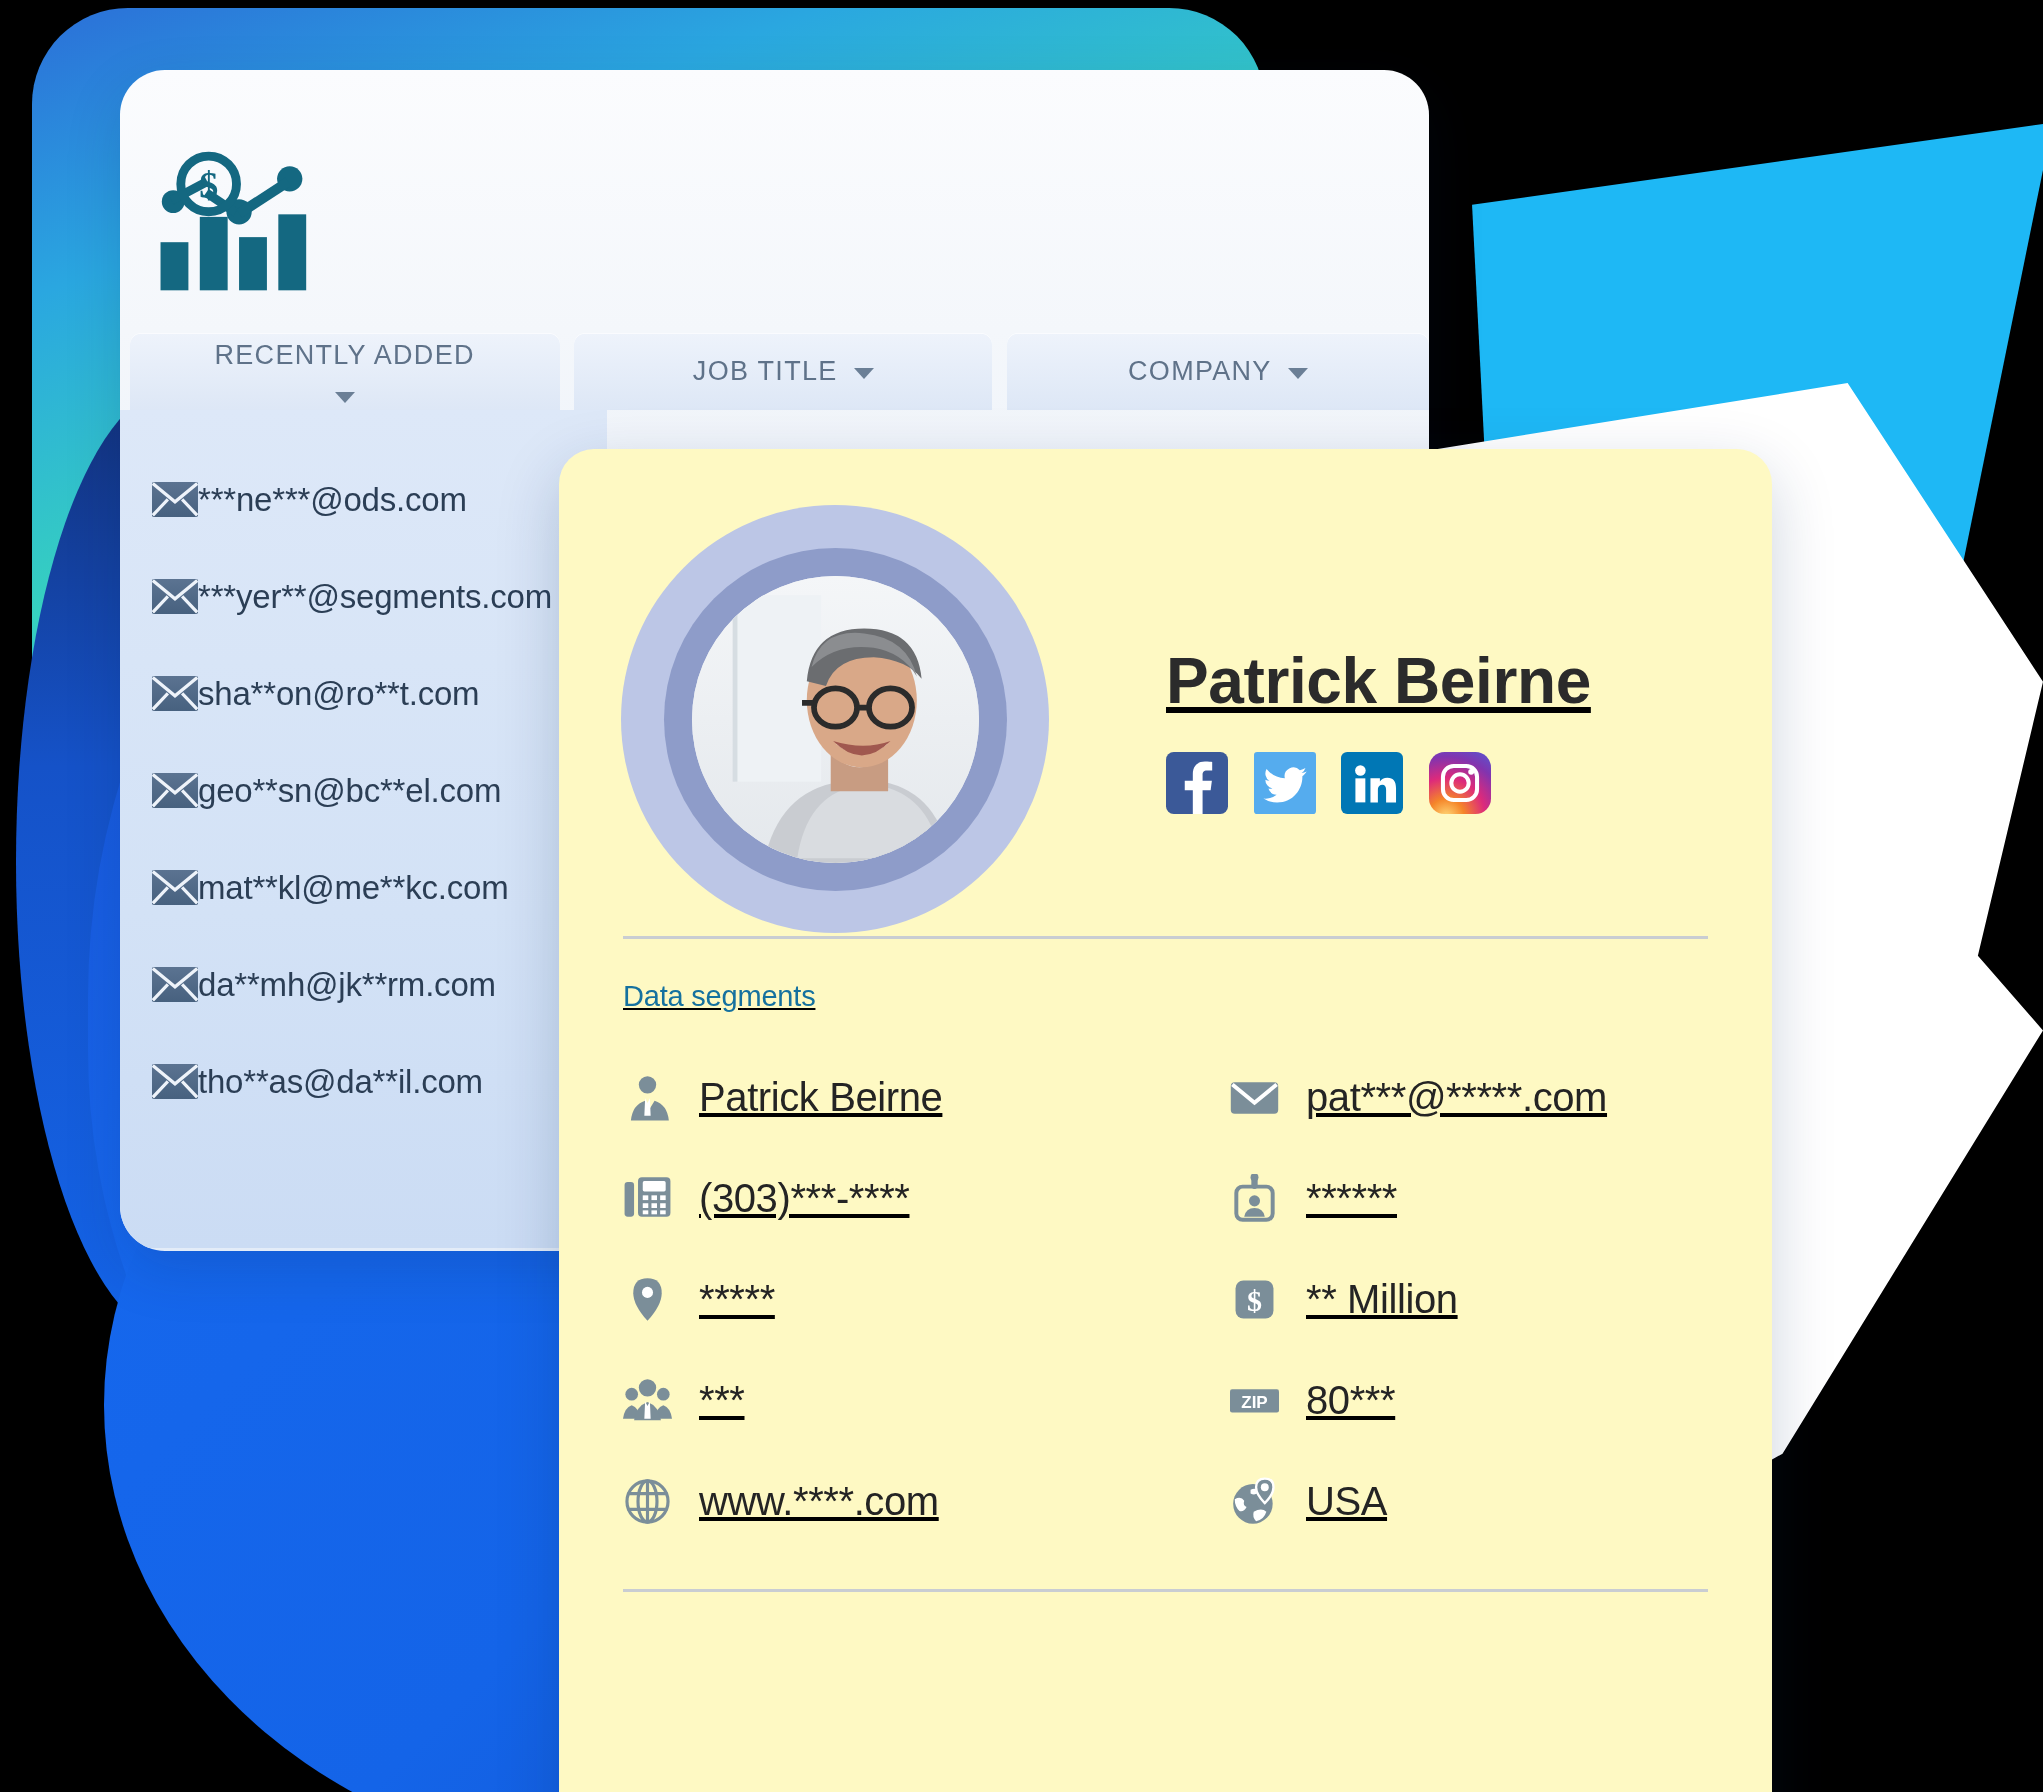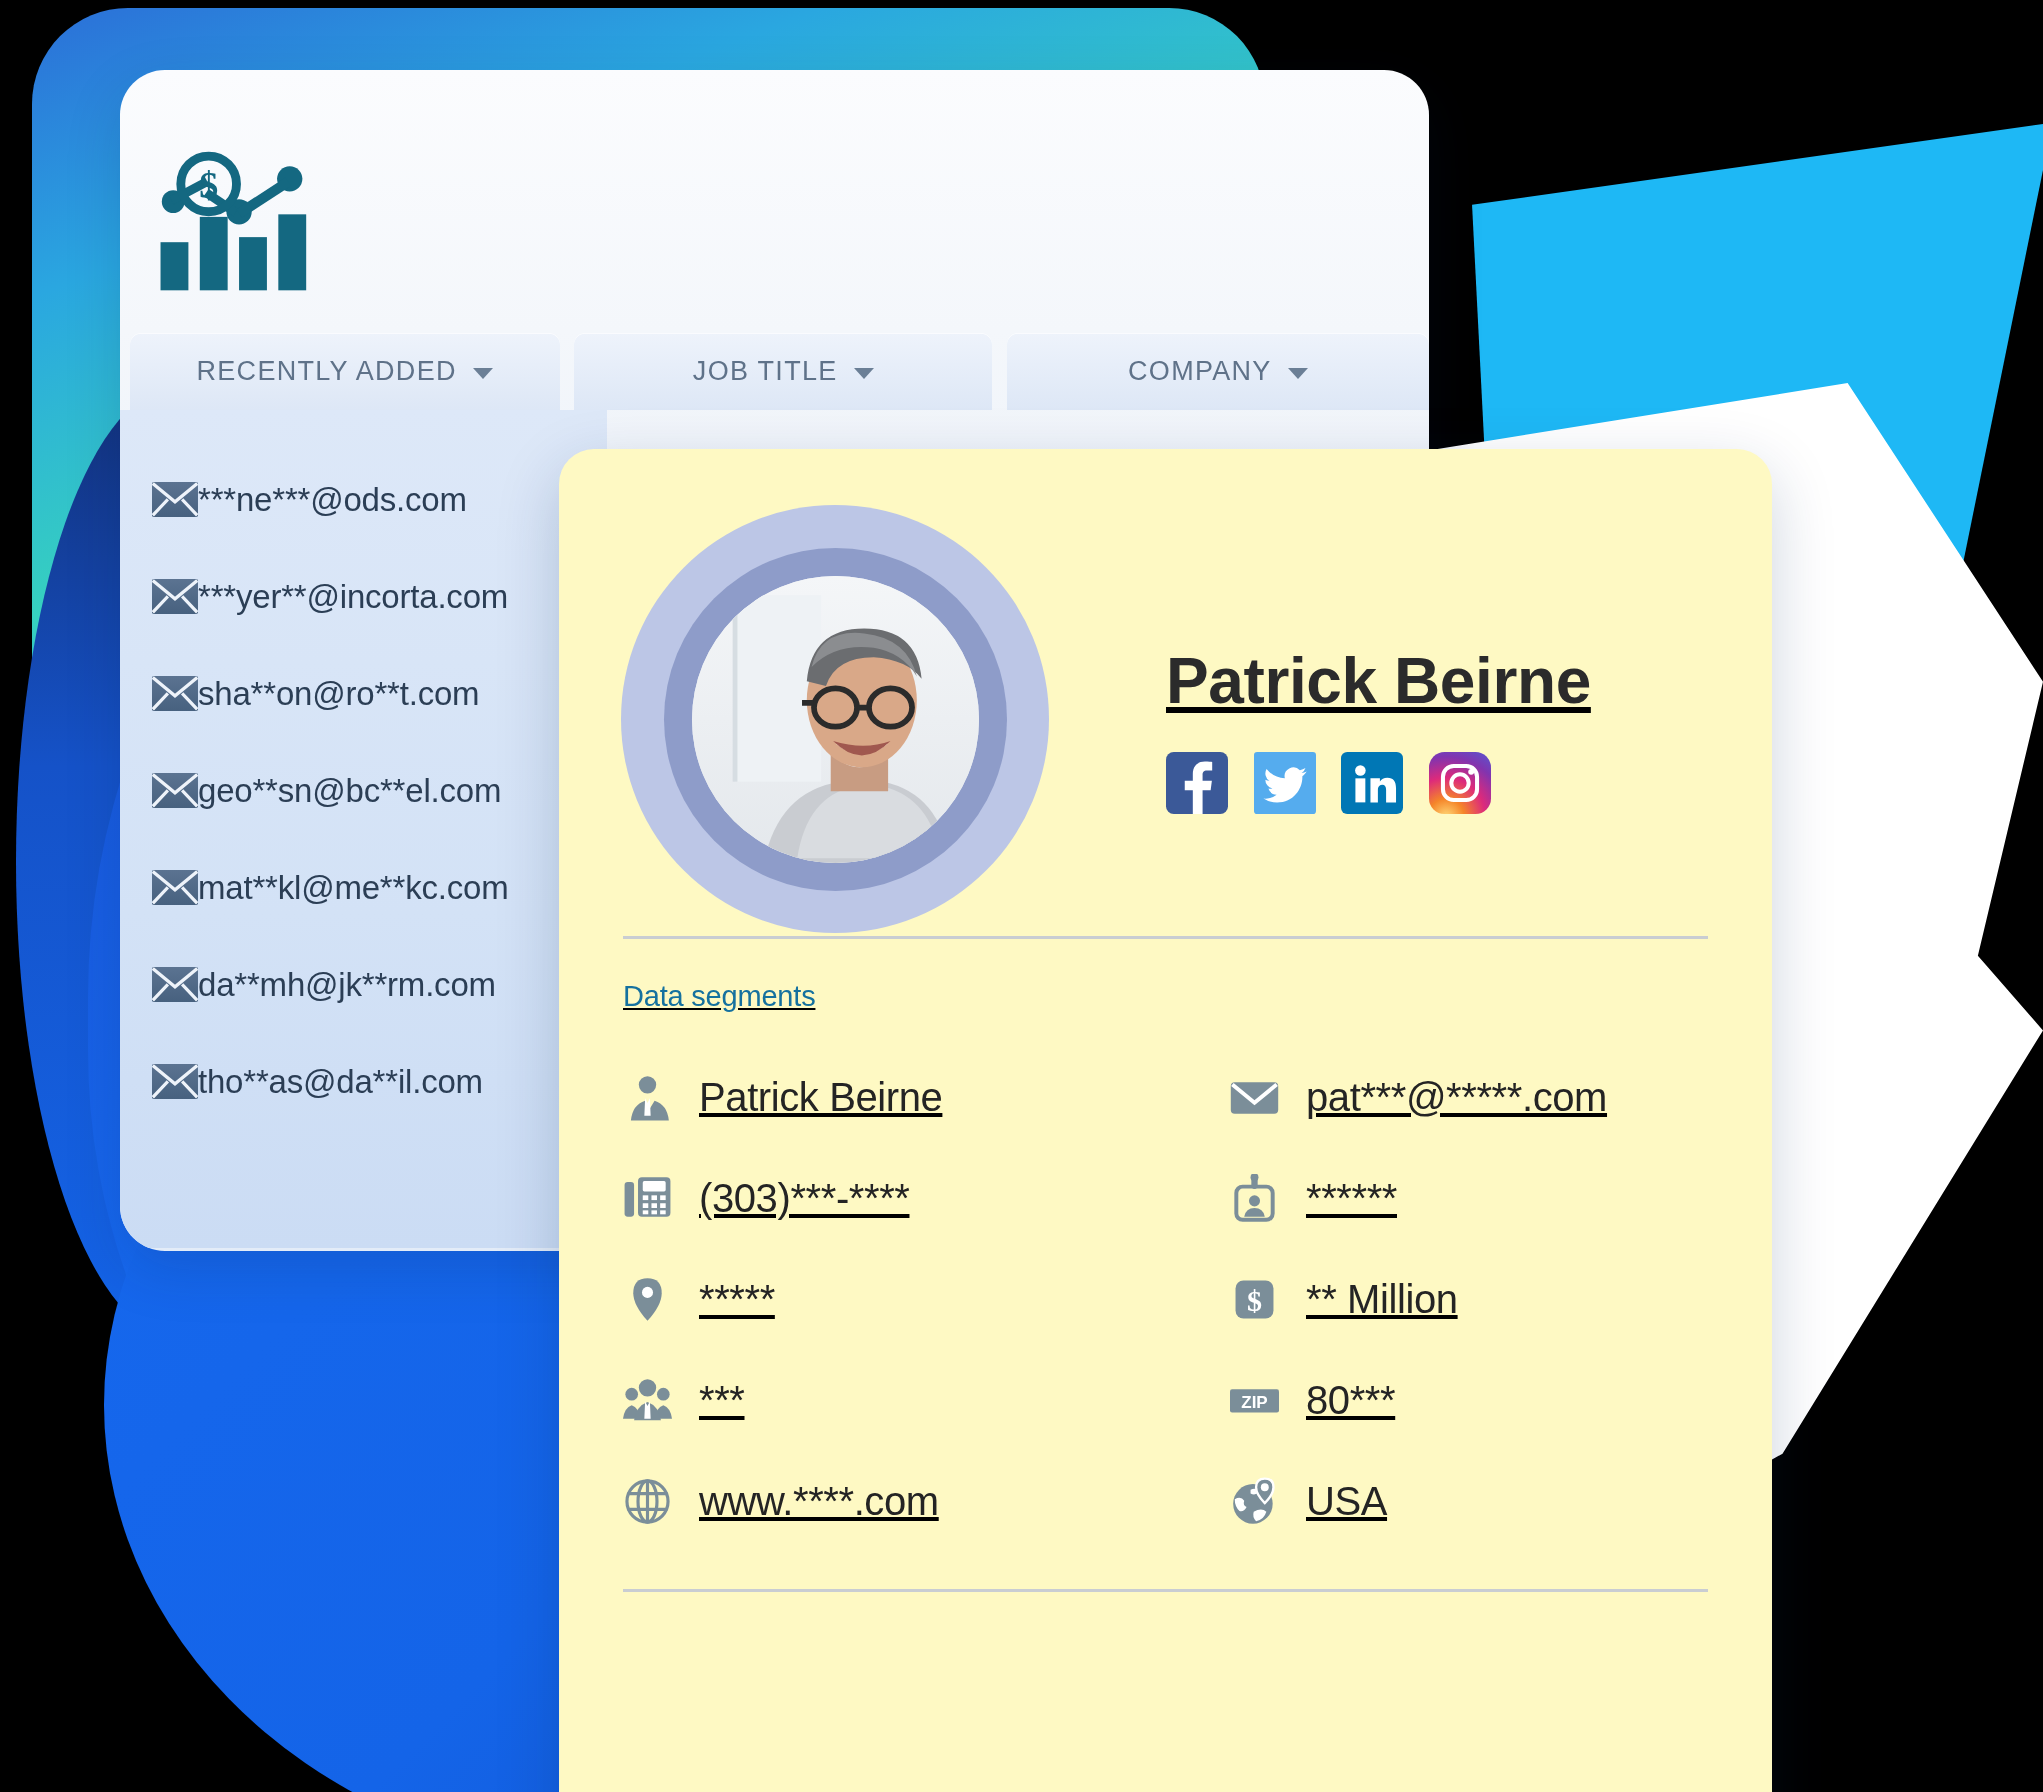--- a/index.html
+++ b/index.html
@@ -142,21 +142,21 @@
     display: flex;
     align-items: center;
     justify-content: center;
     gap: 16px;
     color: #5f7289;
     font-size: 27px;
     letter-spacing: 1.3px;
     height: 77px;
     box-shadow: inset 0 0.8px 0 rgba(255,255,255,0.9);
   }
-  .tab-1 { width: 439px; margin-left: 0; }
+  .tab-1 { width: 439px; margin-left: 0; flex-direction: column; }
   .tab-2 { width: 427px; }
   .tab-3 { width: 431px; }
   .chev {
     width: 0; height: 0;
     border-left: 10.4px solid transparent;
     border-right: 10.4px solid transparent;
     border-top: 11.2px solid #6b7f96;
     margin-top: 4.8px;
   }
 
@@ -348,21 +348,21 @@
               <defs>
                 <linearGradient id="eg" x1="0" y1="0" x2="0" y2="1">
                   <stop offset="0%" stop-color="#5b7391"></stop>
                   <stop offset="100%" stop-color="#47617f"></stop>
                 </linearGradient>
               </defs>
               <rect width="58" height="44" rx="2" fill="url(#eg)"></rect>
               <path d="M1 2 L29 25 L57 2" fill="none" stroke="#eef3fa" stroke-width="4"></path>
               <path d="M1 42 L20 22 M57 42 L38 22" fill="none" stroke="#eef3fa" stroke-width="4"></path>
             </svg></span>
-          <span class="email-text">***yer**@incorta.com</span>
+          <span class="email-text">***yer**@segments.com</span>
         </div>
         <div class="email-row">
           <span class="env-ic"><svg viewBox="0 0 58 44" xmlns="http://www.w3.org/2000/svg">
               <defs>
                 <linearGradient id="eg" x1="0" y1="0" x2="0" y2="1">
                   <stop offset="0%" stop-color="#5b7391"></stop>
                   <stop offset="100%" stop-color="#47617f"></stop>
                 </linearGradient>
               </defs>
               <rect width="58" height="44" rx="2" fill="url(#eg)"></rect>

